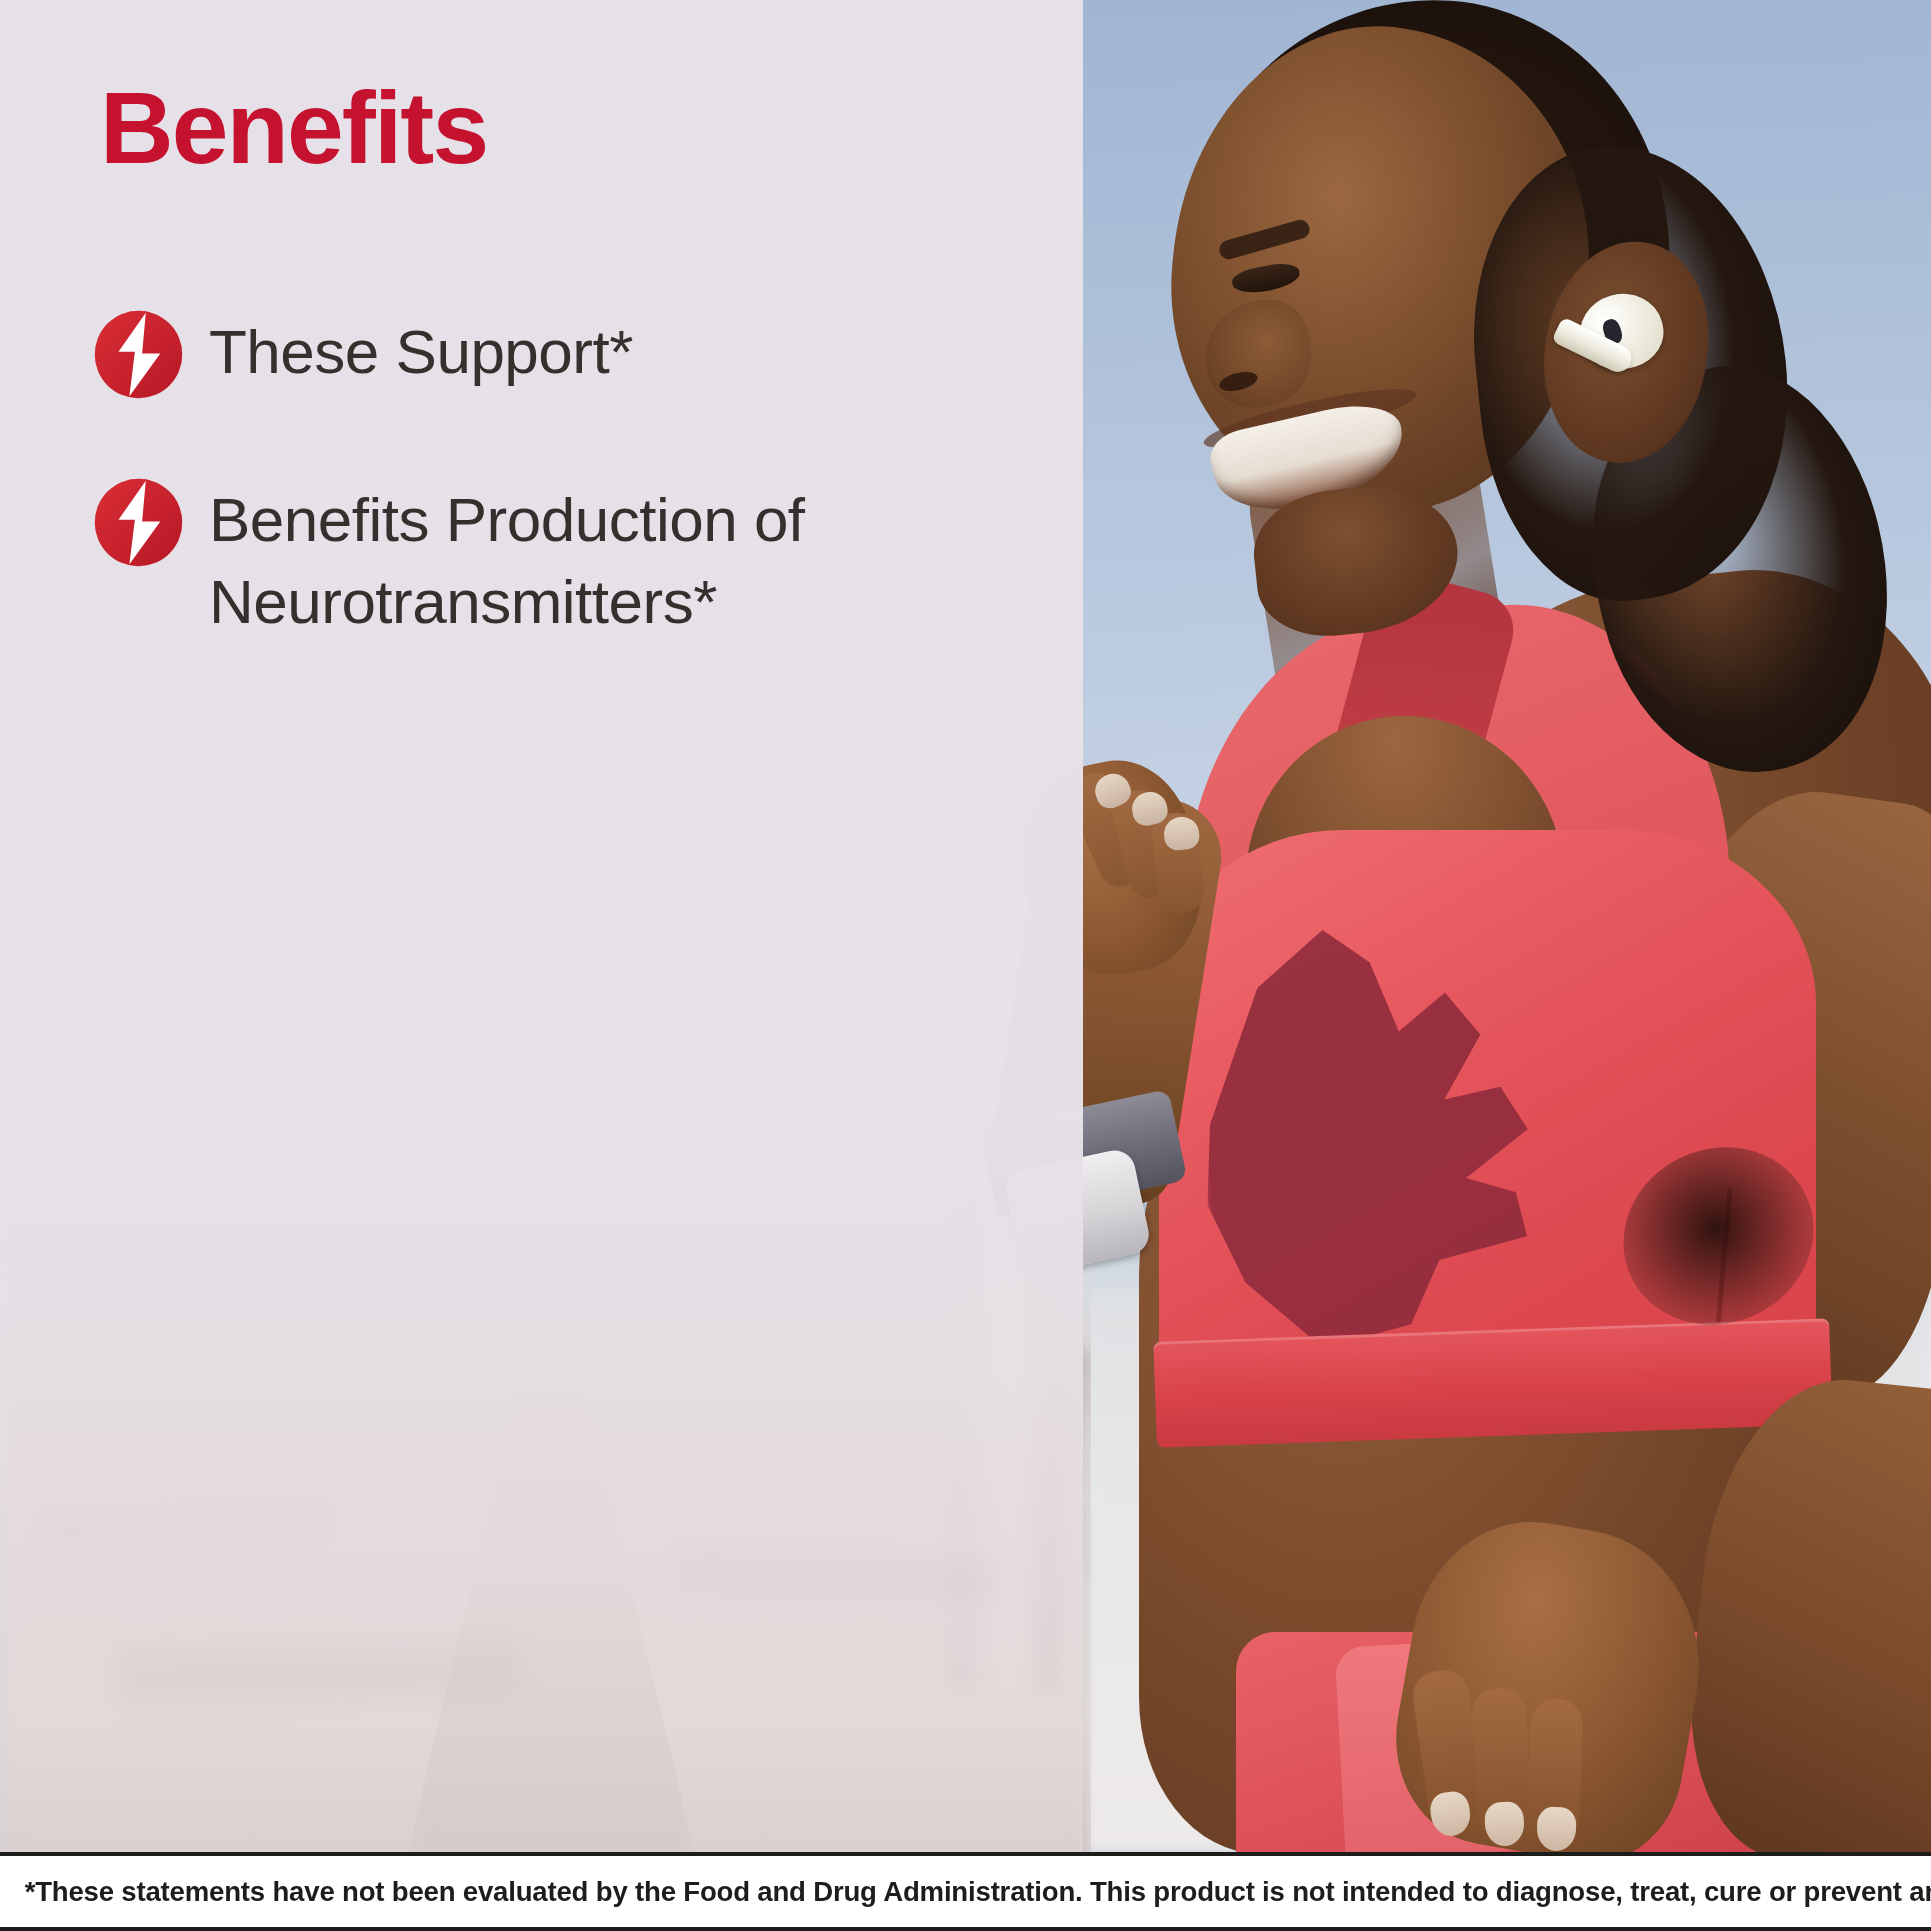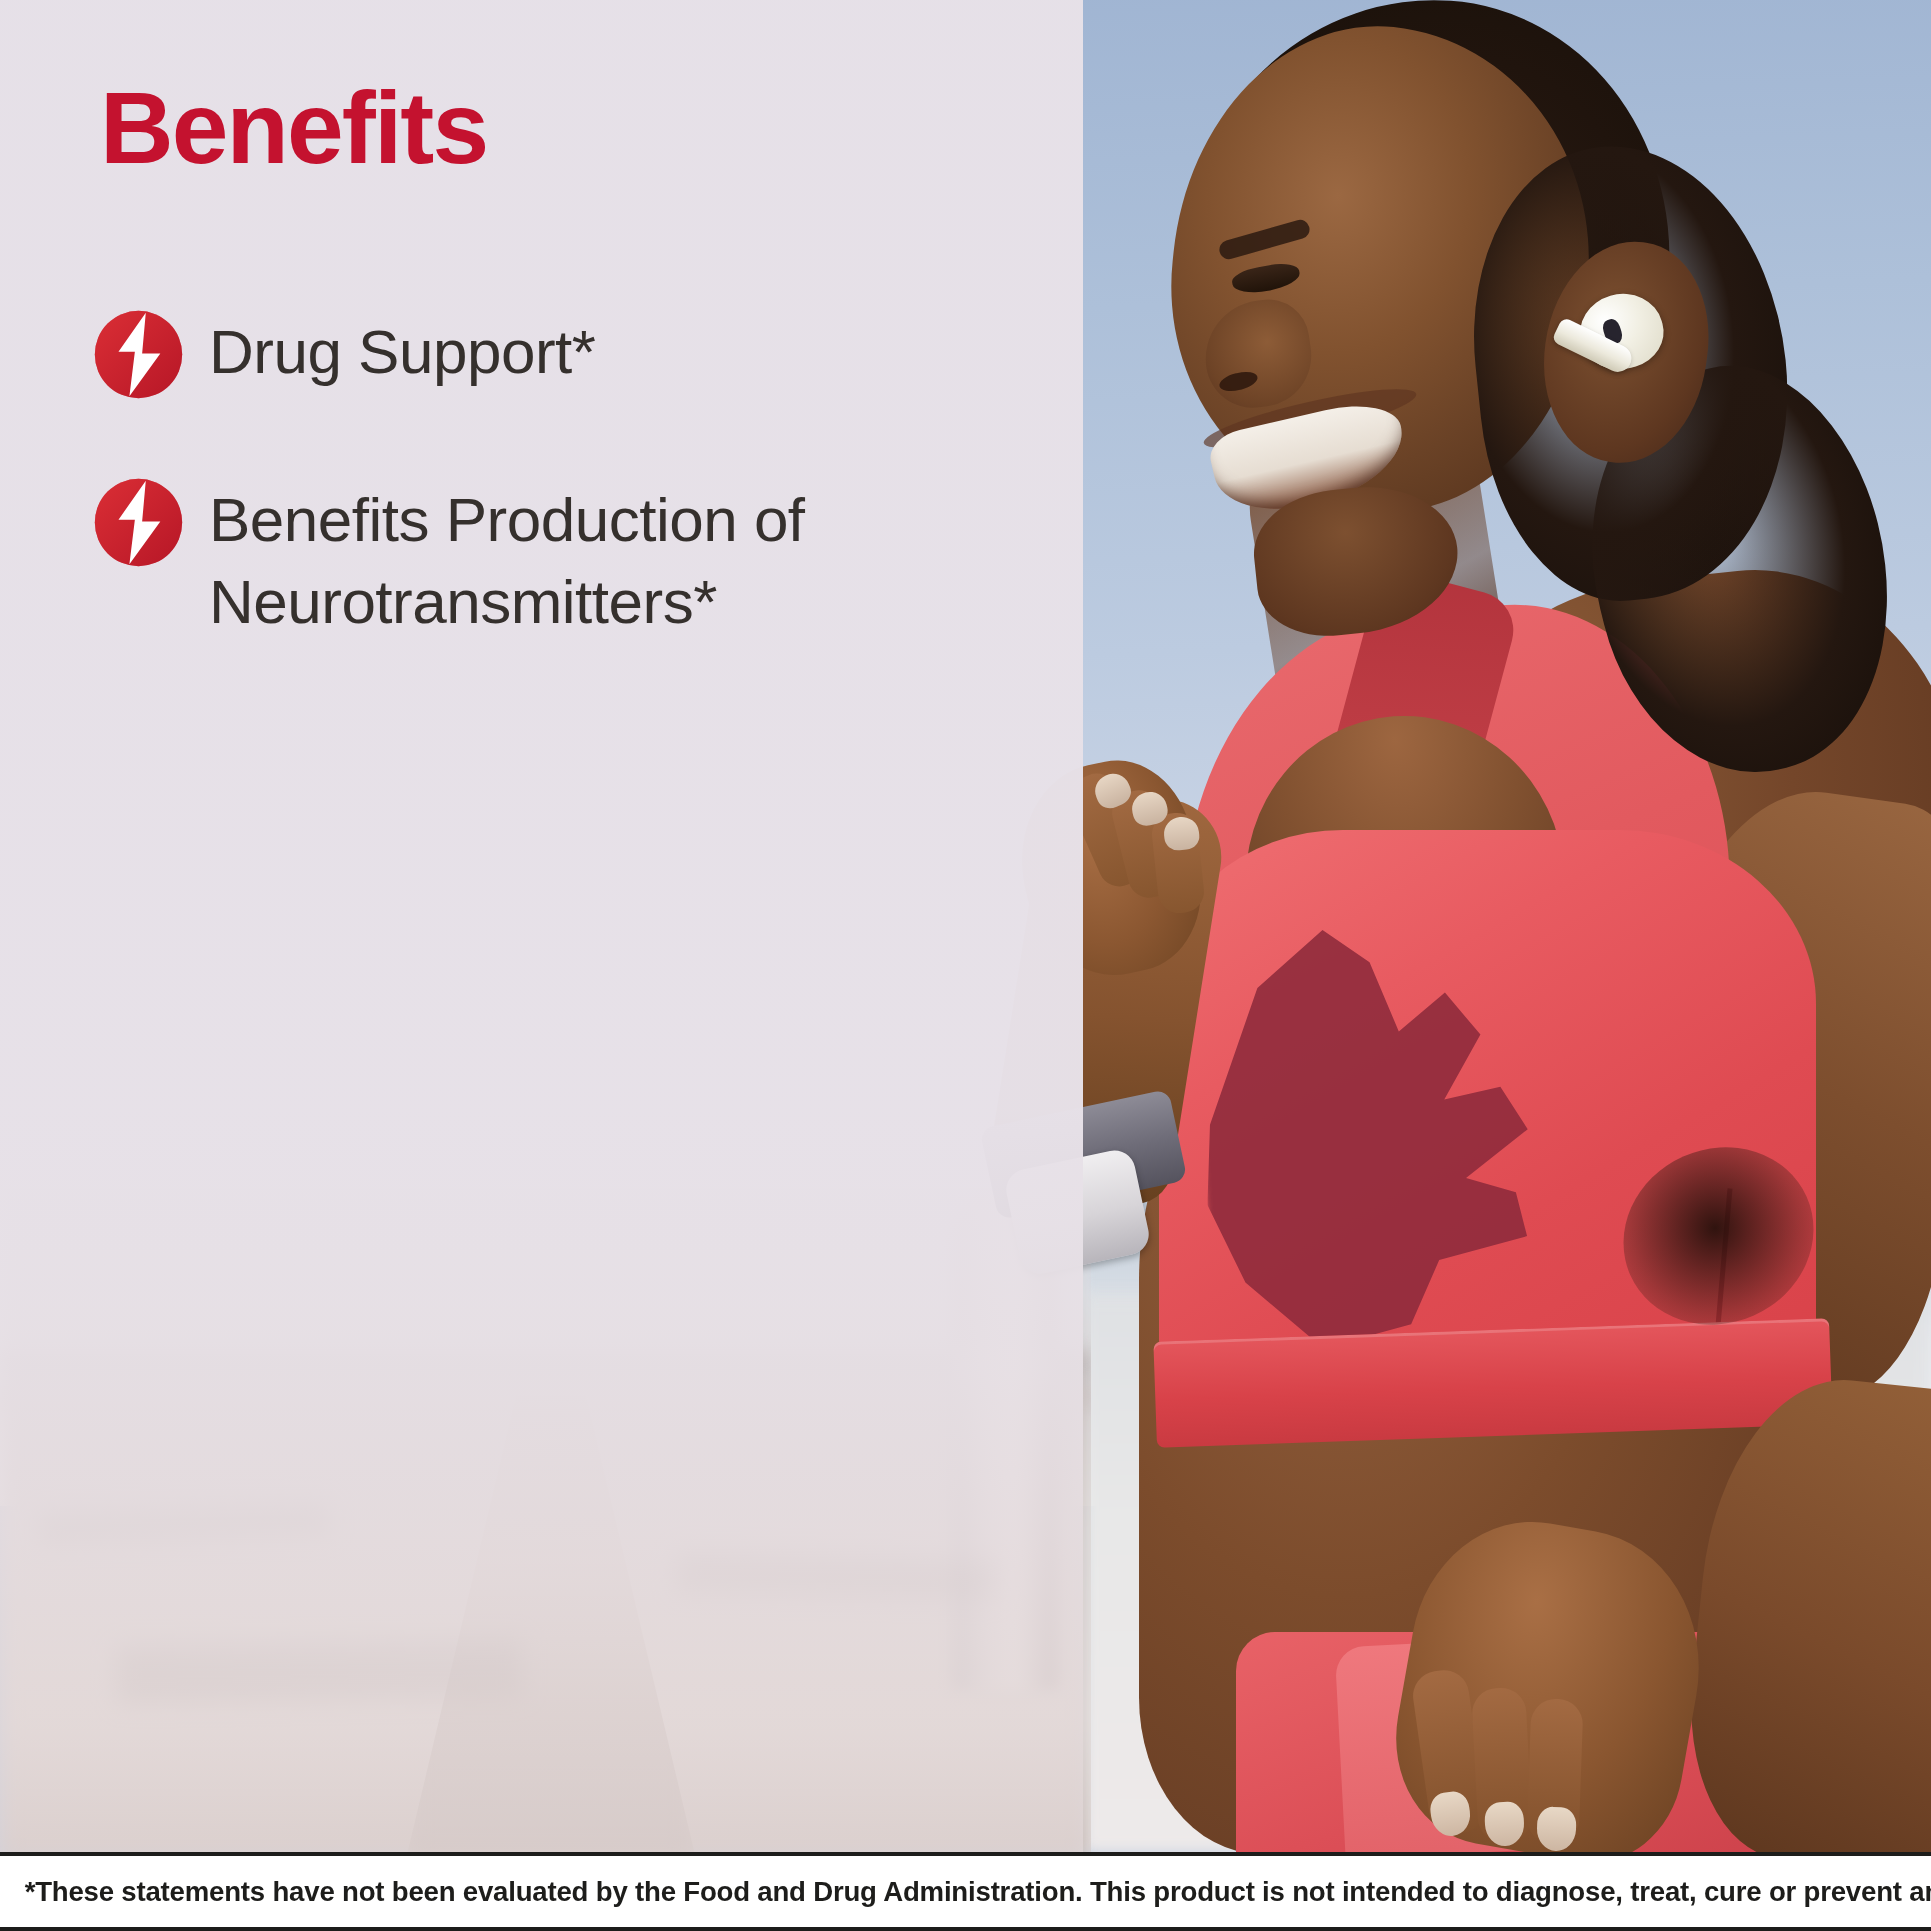--- a/index.html
+++ b/index.html
@@ -620,21 +620,21 @@
             <circle cx="50" cy="50" r="48" fill="url(#g1)"></circle>
             <defs>
               <linearGradient id="g1" x1="0" y1="0" x2="1" y2="1">
                 <stop offset="0%" stop-color="#e03a3a" stop-opacity="0.55"></stop>
                 <stop offset="100%" stop-color="#9e0f20" stop-opacity="0.55"></stop>
               </linearGradient>
             </defs>
             <path d="M58 4 L28 47 L46 47 L40 96 L74 49 L54 49 Z" fill="#ffffff"></path>
           </svg>
         </span>
-        <span class="benefit-text">Drug Support*</span>
+        <span class="benefit-text">These Support*</span>
       </div>
 
       <div class="benefit-item">
         <span class="bolt-badge">
           <svg viewBox="0 0 100 100" xmlns="http://www.w3.org/2000/svg">
             <circle cx="50" cy="50" r="48" fill="#d4202f"></circle>
             <circle cx="50" cy="50" r="48" fill="url(#g2)"></circle>
             <defs>
               <linearGradient id="g2" x1="0" y1="0" x2="1" y2="1">
                 <stop offset="0%" stop-color="#e03a3a" stop-opacity="0.55"></stop>

